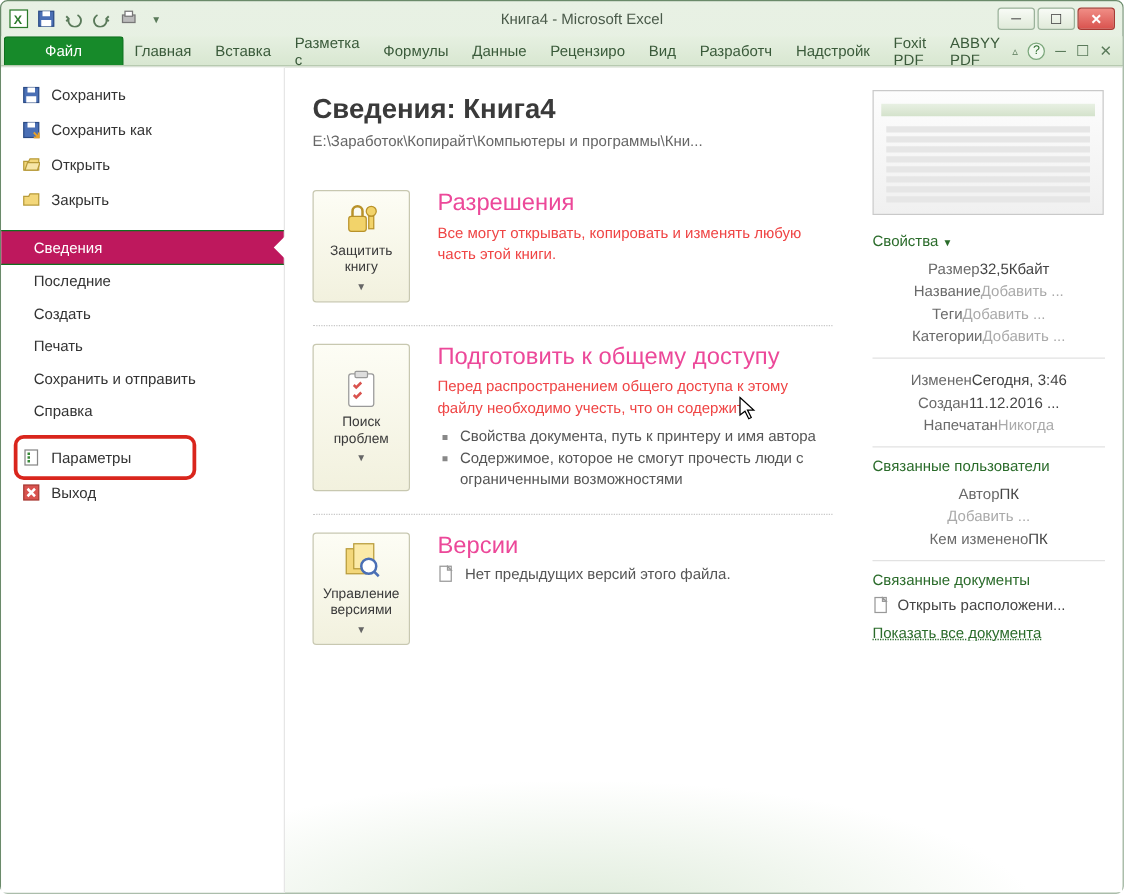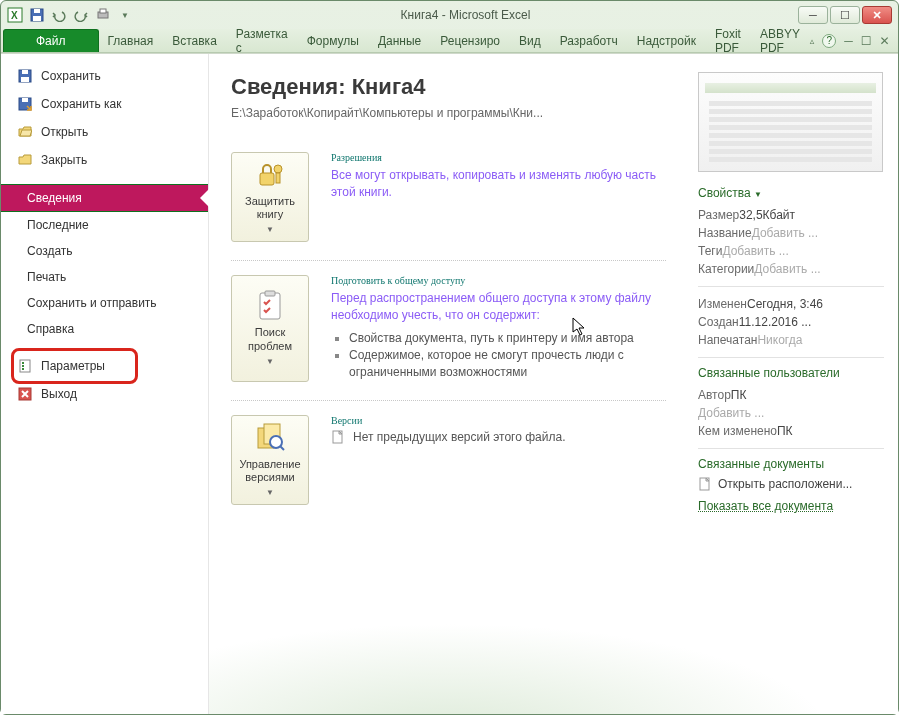--- a/index.html
+++ b/index.html
@@ -12,21 +12,21 @@
 .winbtns { display: flex; gap: 2px; }
 .winbtn { width: 30px; height: 18px; border: 1px solid #9bb29b; background: linear-gradient(#f8fbf6,#e0ead9); border-radius: 3px; display: inline-flex; align-items: center; justify-content: center; font-size: 11px; color: #3a3a3a; }
 .winbtn.close { background: linear-gradient(#f08d85,#d9534f); border-color: #a83a34; color: #fff; font-weight: bold; }
 .ribbon { height: 24px; display: flex; align-items: stretch; background: linear-gradient(#e6f0e1,#d8e7d1); border-bottom: 1px solid #b7cab0; padding-left: 2px; }
 .tab { padding: 4px 9px; color: #3a5a3a; font-size: 12px; border-right: 1px solid rgba(0,0,0,0); display: flex; align-items: center; }
 .tab.file { background: #178a2a; color: #fff; border: 1px solid #0f701f; border-bottom: none; border-radius: 3px 3px 0 0; padding: 4px 32px; font-weight: normal; }
 .ribbon .spacer { flex: 1; }
 .ribbon .help { display: flex; align-items: center; gap: 8px; padding-right: 10px; color: #3a5a3a; }
 .help .hico { width: 14px; height: 14px; border: 1px solid #7da87d; border-radius: 50%; display: inline-flex; align-items: center; justify-content: center; font-size: 10px; color: #2b6b2b; background: #f0f8ee; }
 .backstage { position: absolute; top: 52px; left: 0; right: 0; bottom: 0; background: #fff; display: flex; border-top: 1px solid #cfd9ca; }
-.sidebar { width: 208px; background: #fff; border-right: 1px solid #e6e6e6; padding-top: 8px; }
+.sidebar { width: 227px; background: #fff; border-right: 1px solid #e6e6e6; padding-top: 8px; }
 .sidebar .item { display: flex; align-items: center; gap: 8px; padding: 6px 16px; color: #333; }
 .sidebar .item .sico { width: 16px; height: 16px; display: inline-flex; align-items: center; justify-content: center; }
 .sidebar .item.no-icon { padding-left: 26px; }
 .sidebar .item.selected { background: #be185d; color: #fff; border-top: 1px solid #0f701f; border-bottom: 1px solid #0f701f; position: relative; }
 .sidebar .item.selected::after { content: ""; position: absolute; right: -1px; top: 50%; transform: translateY(-50%); border: 8px solid transparent; border-left-color: #fff; border-left-width: 0; border-right-color: #fff; }
 .sidebar .item.selected::before { content: ""; position: absolute; right: -1px; top: 0; bottom: 0; width: 0; }
 .sidebar .item.selected .arrow { position: absolute; right: -1px; top: 50%; transform: translateY(-50%); width: 0; height: 0; border-top: 9px solid transparent; border-bottom: 9px solid transparent; border-right: 9px solid #fff; }
 .sidebar .gap { height: 10px; }
 .sidebar .highlight { position: relative; }
 .sidebar .highlight::before { content: ""; position: absolute; left: 10px; right: 70px; top: -4px; bottom: -4px; border: 3px solid #d9251c; border-radius: 8px; pointer-events: none; }
@@ -34,32 +34,32 @@
 .content::before { content: ""; position: absolute; left: 0; right: 0; bottom: 0; height: 110px; background: radial-gradient(ellipse at 35% 120%, rgba(180,210,170,0.45), transparent 60%); pointer-events: none; }
 .main { flex: 1; padding: 20px 22px; }
 .main h1 { font-size: 22px; font-weight: bold; color: #3a3a3a; margin-bottom: 6px; }
 .main .path { color: #666; font-size: 12px; margin-bottom: 18px; }
 .section { display: flex; gap: 22px; padding: 14px 0 18px 0; border-bottom: 1px dotted #c8c8c8; }
 .section:last-child { border-bottom: none; }
 .bigbtn { width: 78px; min-height: 70px; border: 1px solid #c8c8b0; background: linear-gradient(#fdfdf5,#f2f1de); border-radius: 3px; display: flex; flex-direction: column; align-items: center; justify-content: center; gap: 4px; padding: 6px 2px; text-align: center; color: #3a3a3a; font-size: 11px; line-height: 1.2; }
 .bigbtn .bico { width: 32px; height: 32px; display: inline-flex; align-items: center; justify-content: center; }
 .bigbtn .drop { font-size: 8px; color: #666; }
 .sbody { flex: 1; }
-.sbody .stitle { font-size: 10px; color: #0f766e; margin-bottom: 4px; font-family: Liberation Serif, serif; }
-.sbody .sdesc { color: #8b5cf6; font-size: 12px; line-height: 1.4; }
+.sbody .stitle { font-size: 19px; color: #ec4899; margin-bottom: 4px; }
+.sbody .sdesc { color: #ef4444; font-size: 12px; line-height: 1.4; }
 .sbody ul { margin: 6px 0 0 18px; color: #555; font-size: 12px; line-height: 1.45; list-style: square; }
 .sbody ul li::marker { color: #888; }
 .sbody .verline { display: flex; gap: 8px; color: #555; font-size: 12px; margin-top: 2px; }
 .right { width: 210px; padding: 18px 14px 10px 10px; font-size: 12px; color: #444; }
 .thumb { width: 185px; height: 100px; border: 1px solid #c9c9c9; background: linear-gradient(#fdfdfd,#f0f0f0); margin-bottom: 14px; position: relative; overflow: hidden; }
 .thumb .trow { position: absolute; left: 10px; right: 10px; height: 5px; background: #e6e6e6; }
 .thumb .thead { position: absolute; top: 10px; left: 6px; right: 6px; height: 10px; background: linear-gradient(#e8f0e3,#d4e2cb); }
 .right .rhead { color: #2a6b2a; margin: 8px 0 6px 0; font-size: 12px; }
 .right .rhead .dd { font-size: 8px; color: #2a6b2a; }
-.proprow { display: flex; justify-content: flex-start; padding: 2px 0; }
+.proprow { display: flex; justify-content: center; padding: 2px 0; }
 .proprow .k { color: #6a6a6a; }
 .proprow .v { color: #444; }
 .proprow .ph { color: #aaa; }
 .right hr { border: none; border-top: 1px solid #e2e2e2; margin: 8px 0; }
 .right .link { color: #2a6b2a; text-decoration: underline dotted; margin-top: 8px; display: inline-block; }
 .right .doclink { display: flex; gap: 6px; align-items: center; color: #444; margin-top: 4px; }
 .cursor { position: absolute; left: 363px; top: 263px; font-size: 16px; color: #000; pointer-events: none; }
 svg { display: block; }
 </style>
 </head>

